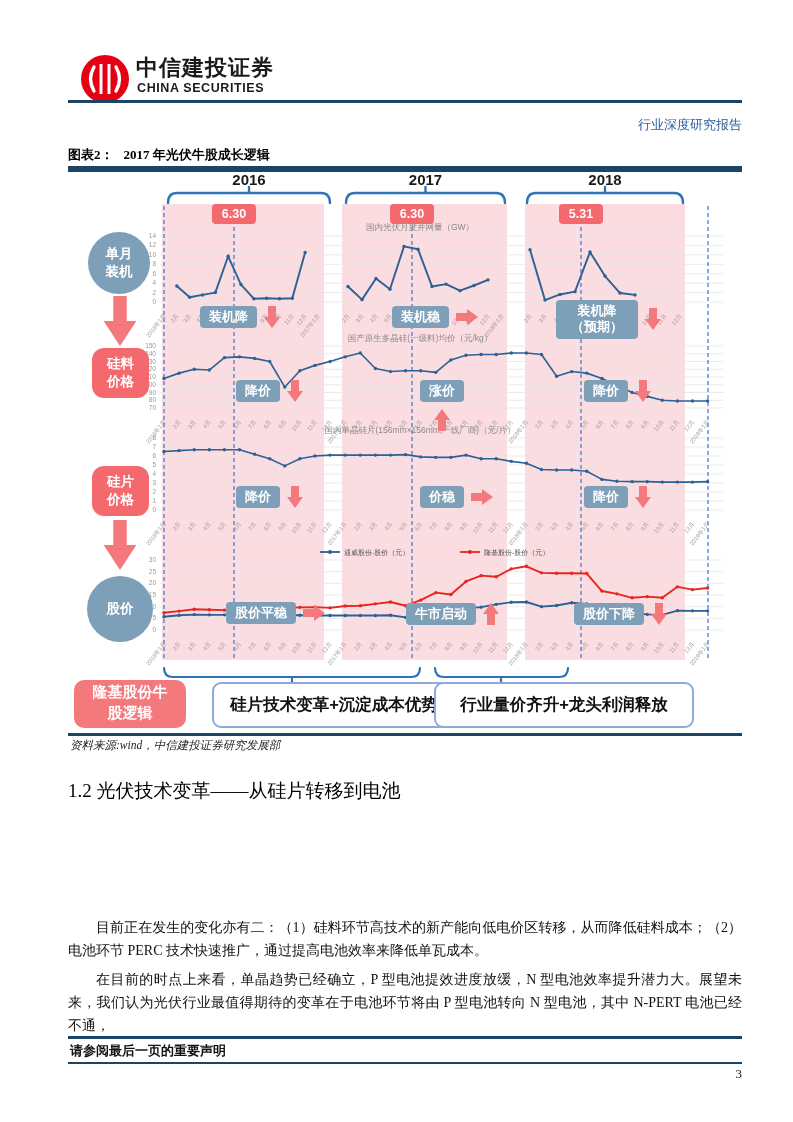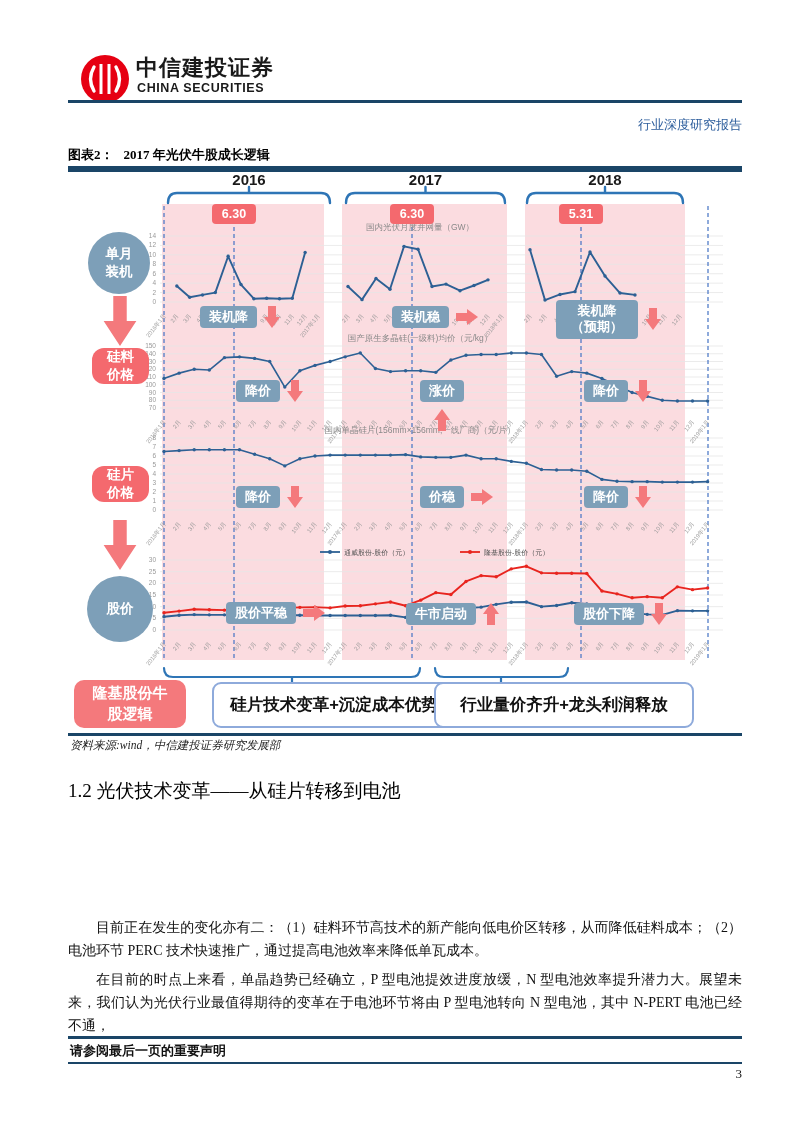--- a/index.html
+++ b/index.html
@@ -20,26 +20,26 @@
   .date-badge{position:absolute;width:44px;height:20px;background:#f4696e;color:#fff;
      font-family:"Liberation Sans",sans-serif;font-weight:bold;font-size:12.5px;border-radius:4px;
      display:flex;align-items:center;justify-content:center;}
   .anno{position:absolute;display:flex;align-items:center;gap:7px;}
   .anno-badge{background:#7d9fb8;color:#fff;font-weight:bold;font-size:13px;
      font-family:"Liberation Sans",sans-serif;padding:3px 9px;border-radius:4px;text-align:center;line-height:1.25;}
   .arr{display:block;}
   .rail-circle{position:absolute;width:62px;height:62px;border-radius:50%;background:#7d9fb8;color:#fff;
      font-weight:bold;font-size:13.5px;font-family:"Liberation Sans",sans-serif;display:flex;align-items:center;
      justify-content:center;text-align:center;line-height:1.3;padding:0 14px;box-sizing:border-box;}
-  .rail-square{position:absolute;width:57px;height:36px;border-radius:12px;background:#f4696e;color:#fff;
+  .rail-square{position:absolute;width:57px;height:50px;border-radius:12px;background:#f4696e;color:#fff;
      font-weight:bold;font-size:13.5px;font-family:"Liberation Sans",sans-serif;display:flex;align-items:center;
      justify-content:center;text-align:center;line-height:1.3;padding:0 12px;box-sizing:border-box;}
   .rail-arrow{position:absolute;}
   .logic-label{position:absolute;left:74px;top:680px;width:112px;height:48px;background:#f4797c;border-radius:10px;
-     color:#fff;font-weight:bold;font-size:15px;font-family:Liberation Serif, serif;display:flex;align-items:center;
+     color:#fff;font-weight:bold;font-size:15px;font-family:Liberation Mono, monospace;display:flex;align-items:center;
      justify-content:center;text-align:center;line-height:1.4;padding:0 16px;box-sizing:border-box;}
   .logic-box{position:absolute;top:682px;height:46px;background:#fff;border:2px solid #8eaadb;border-radius:9px;
      display:flex;align-items:center;justify-content:center;font-weight:bold;font-size:16.5px;color:#111;
      font-family:"Liberation Sans",sans-serif;box-sizing:border-box;}
   .source-line{font-size:11.5px;font-style:italic;color:#222;}
   .sec-heading{font-size:19px;font-weight:normal;color:#000;}
   .para{position:absolute;left:68px;width:674px;font-size:14px;line-height:23px;
         text-align:justify;text-indent:2em;color:#111;}
   .foot-text{font-size:13px;font-weight:bold;color:#111;}
   .page-num{font-size:13px;color:#111;}

